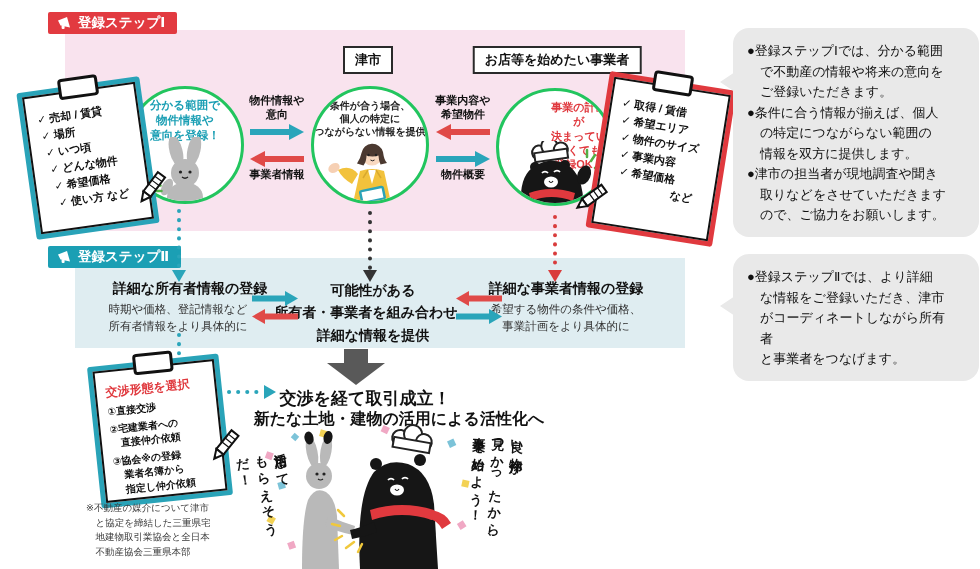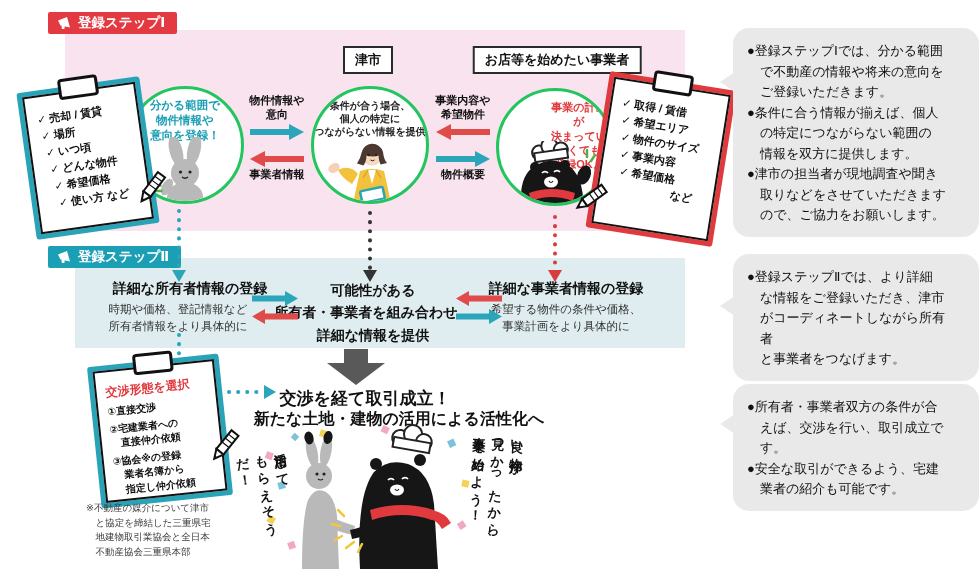--- a/index.html
+++ b/index.html
@@ -406,20 +406,14 @@
     <div class="bullet">●津市の担当者が現地調査や聞き
 取りなどをさせていただきます
 ので、ご協力をお願いします。</div>
   </div>
   <div class="abs sbox" id="sbox2" style="top:254px;">
     <div class="bullet">●登録ステップⅡでは、より詳細
 な情報をご登録いただき、津市
 がコーディネートしながら所有者
 と事業者をつなげます。</div>
   </div>
-  <div class="abs sbox" id="sbox3" style="top:384px;">
-    <div class="bullet">●所有者・事業者双方の条件が合
-えば、交渉を行い、取引成立です。</div>
-    <div class="bullet">●安全な取引ができるよう、宅建
-業者の紹介も可能です。</div>
-  </div>
 
 </div>
 
 </body></html>

